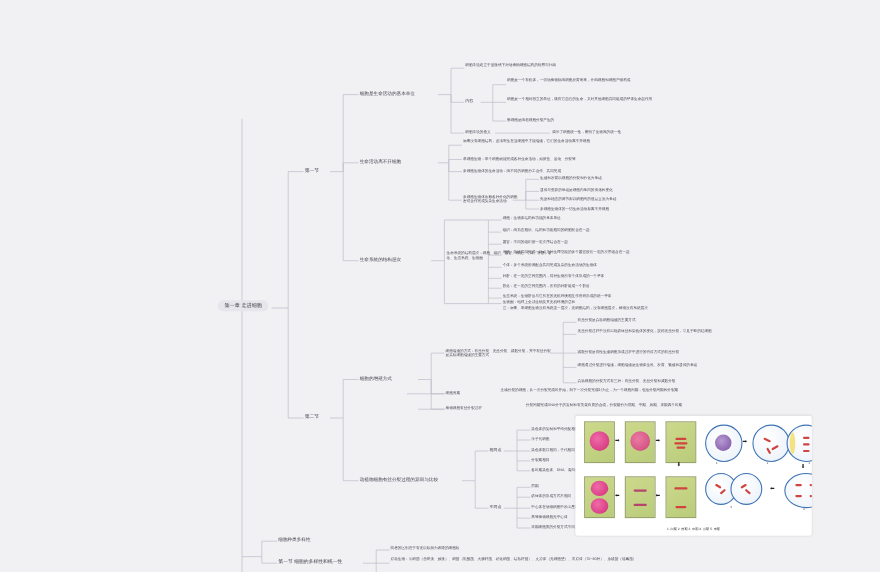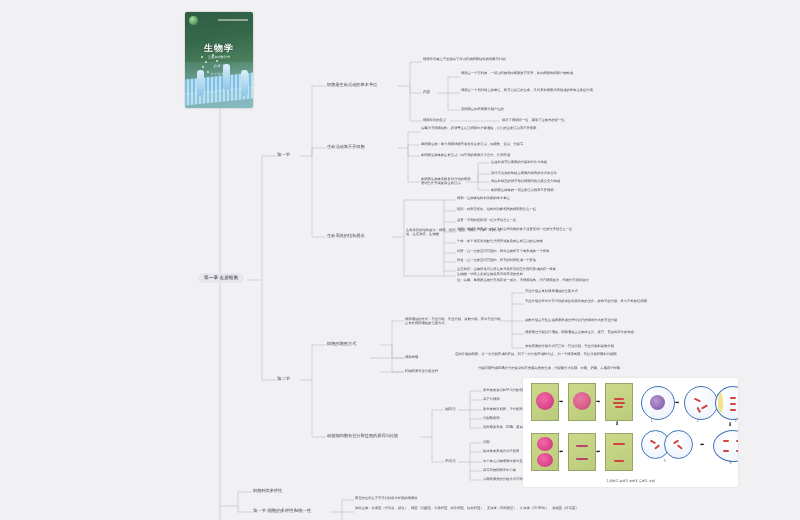--- a/index.html
+++ b/index.html
@@ -196,40 +196,20 @@
       <path d="M238,492 L252,492"></path>
       <path d="M238,512 L252,512"></path>
       <path d="M330,512 L342,512"></path>
       <path d="M342,512 L342,500"></path>
       <path d="M342,512 L342,520"></path>
       <path d="M342,500 L354,500"></path>
       <path d="M342,512 L354,512"></path>
     </g>
   </svg>
 
-  <div class="cover">
-    <div class="leafdot"></div>
-    <div class="topline"></div>
-    <div class="sub1">普通高中教科书</div>
-    <div class="title">生物学</div>
-    <div class="sub2">必修 1</div>
-    <div class="sub2" style="top:60px;font-size:3px;">分子与细胞</div>
-    <div class="membrane"></div>
-    <div class="bilayer"></div>
-    <div class="bilayer2"></div>
-    <div class="prot" style="left:12px;"></div>
-    <div class="prot" style="left:38px;bottom:18px;"></div>
-    <div class="prot" style="left:56px;"></div>
-    <div class="chain" style="left:16px;top:44px;"></div>
-    <div class="chain" style="left:20px;top:49px;"></div>
-    <div class="chain" style="left:17px;top:54px;"></div>
-    <div class="chain" style="left:22px;top:59px;"></div>
-    <div class="chain" style="left:27px;top:42px;"></div>
-    <div class="chain" style="left:31px;top:48px;"></div>
-  </div>
 
   <div class="node n-root" style="left:198px;top:273px;">第一章 走进细胞</div>
 
   <div class="node n-l1" style="left:277px;top:152px;">第一节</div>
 
   <div class="node n-l2" style="left:327px;top:82px;width:72px;">细胞是生命活动的基本单位</div>
   <div class="node n-leaf" style="left:423px;top:57px;width:200px;">细胞学说建立于显微镜下对动植物细胞结构的观察与归纳</div>
   <div class="node n-l3" style="left:423px;top:90px;">内容</div>
   <div class="node n-leaf" style="left:461px;top:71px;width:230px;">细胞是一个有机体，一切动植物都由细胞发育而来，并由细胞和细胞产物构成</div>
   <div class="node n-leaf" style="left:461px;top:88px;width:230px;">细胞是一个相对独立的单位，既有它自己的生命，又对其他细胞共同组成的整体生命起作用</div>

